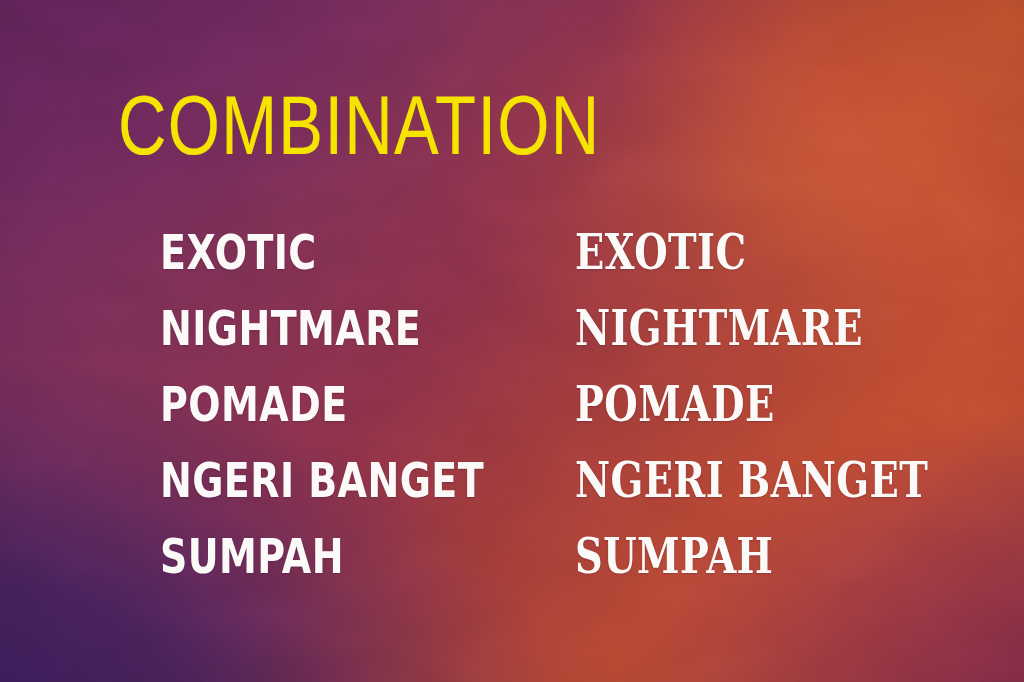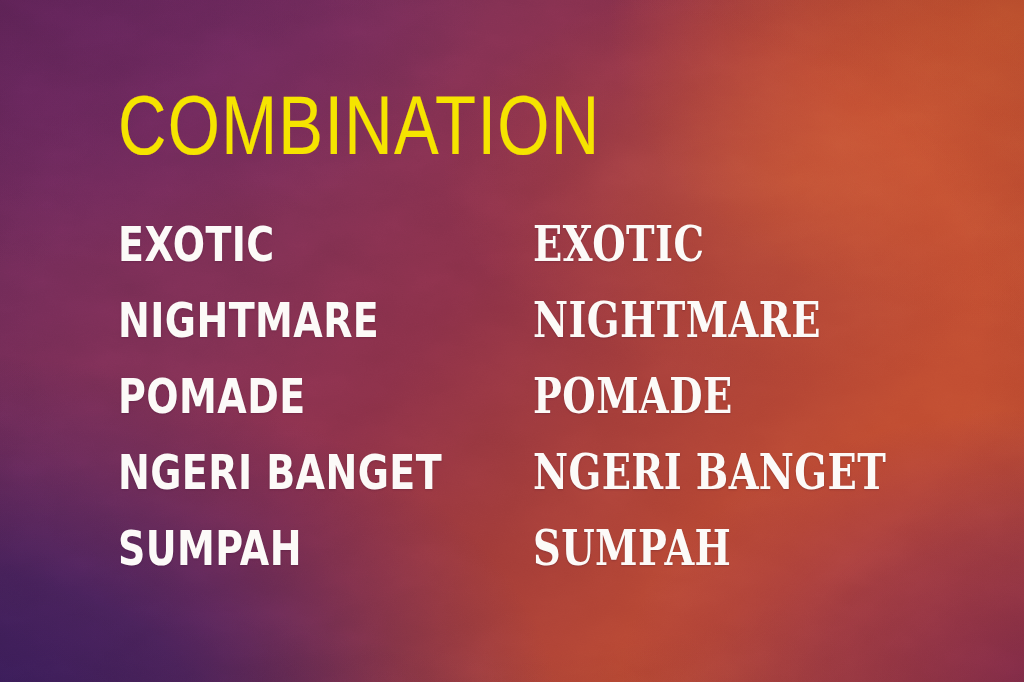--- a/index.html
+++ b/index.html
@@ -130,21 +130,22 @@
   .specimen-columns {
     position: absolute;
     left: 0;
     top: 206px;
     width: 100%;
     height: 400px;
   }
 
   .specimen-column {
     position: absolute;
-    top: 0;
+    top: 8px;
+    margin-left: 42px;
   }
 
   .specimen-column.col-left  { left: 118px; }
   .specimen-column.col-right { left: 533px; }
 
   .word-row {
     height: 76px;
     display: flex;
     align-items: center;
     white-space: nowrap;

